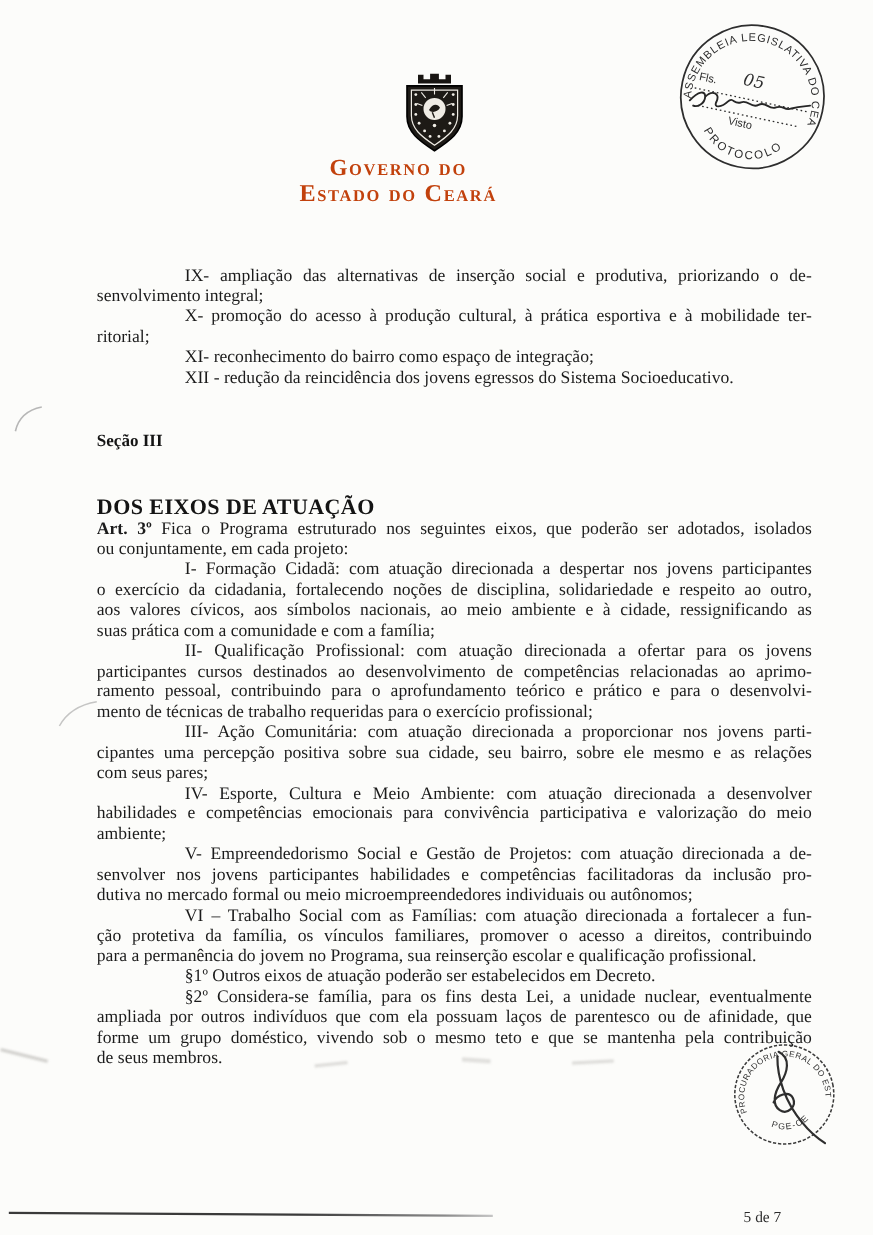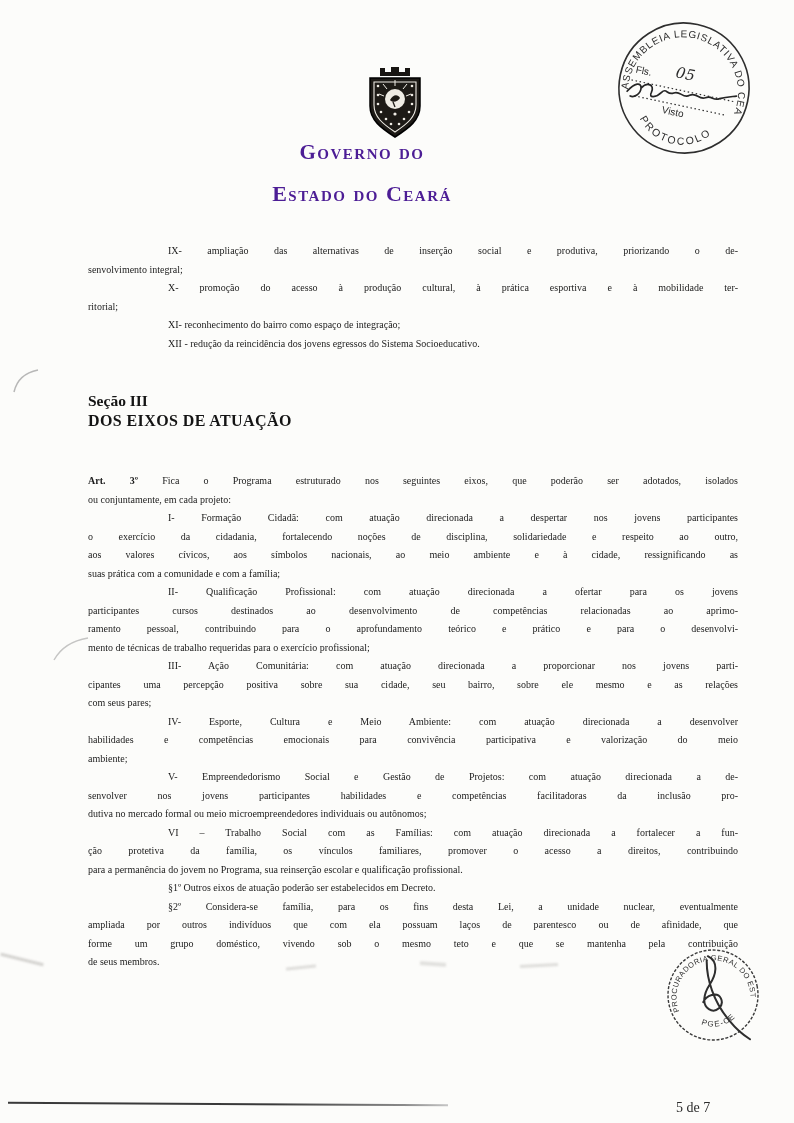--- a/index.html
+++ b/index.html
@@ -4,35 +4,35 @@
 <style>
   html,body{margin:0;padding:0;background:#e9e9e7;}
   .page{
     position:relative;width:794px;height:1123px;margin:0 auto;
     background:#fcfcfa;color:#1b1b1b;overflow:hidden;
     font-family:"Liberation Serif", serif;
   }
   
   .crest{position:absolute;left:360px;top:62px;}
   .orgname{position:absolute;left:0;top:140px;width:724px;text-align:center;
-    font-variant:small-caps;font-weight:700;color:#4c1d95;}
+    font-variant:small-caps;font-weight:700;color:#c2410c;}
   .org1{font-size:21px;letter-spacing:1.5px;line-height:24px;}
-  .org2{font-size:22px;letter-spacing:1.5px;line-height:24px;margin-top:18px;}
-  
-  .textblock{position:absolute;left:88px;width:650px;font-size:10px;}
+  .org2{font-size:22px;letter-spacing:1.5px;line-height:24px;}
+  
+  .textblock{position:absolute;left:88px;width:650px;font-size:16px;}
   .line{height:18.5px;line-height:18.5px;overflow:hidden;text-align:left;}
   .line.just{text-align:justify;text-align-last:justify;}
   .line.indent{text-indent:80px;}
   .line b{font-weight:700;}
   #introBlock{top:242px;}
   #mainBlock{top:472px;}
   .heading{position:absolute;left:88px;top:391px;width:650px;text-align:left;
     font-weight:700;color:#141414;}
   .heading .kicker{font-size:15.5px;line-height:20px;}
-  .heading .title{font-size:16px;line-height:20px;letter-spacing:.4px;}
+  .heading .title{font-size:20px;line-height:20px;letter-spacing:.4px;margin-top:40px;}
   
   .stamp-top{position:absolute;left:597px;top:9px;}
   .stamp-bottom{position:absolute;left:650px;top:942px;}
   
   .footer-line{position:absolute;left:8px;top:1103px;width:440px;height:2px;
     background:linear-gradient(to right,#3a3a3a 60%,#8a8a8a 90%,#c5c5c5);
     transform:rotate(0.35deg);}
   .page-number{position:absolute;left:676px;top:1100px;
     font-family:Liberation Serif, serif;font-size:14px;color:#2a2a2a;}
   

